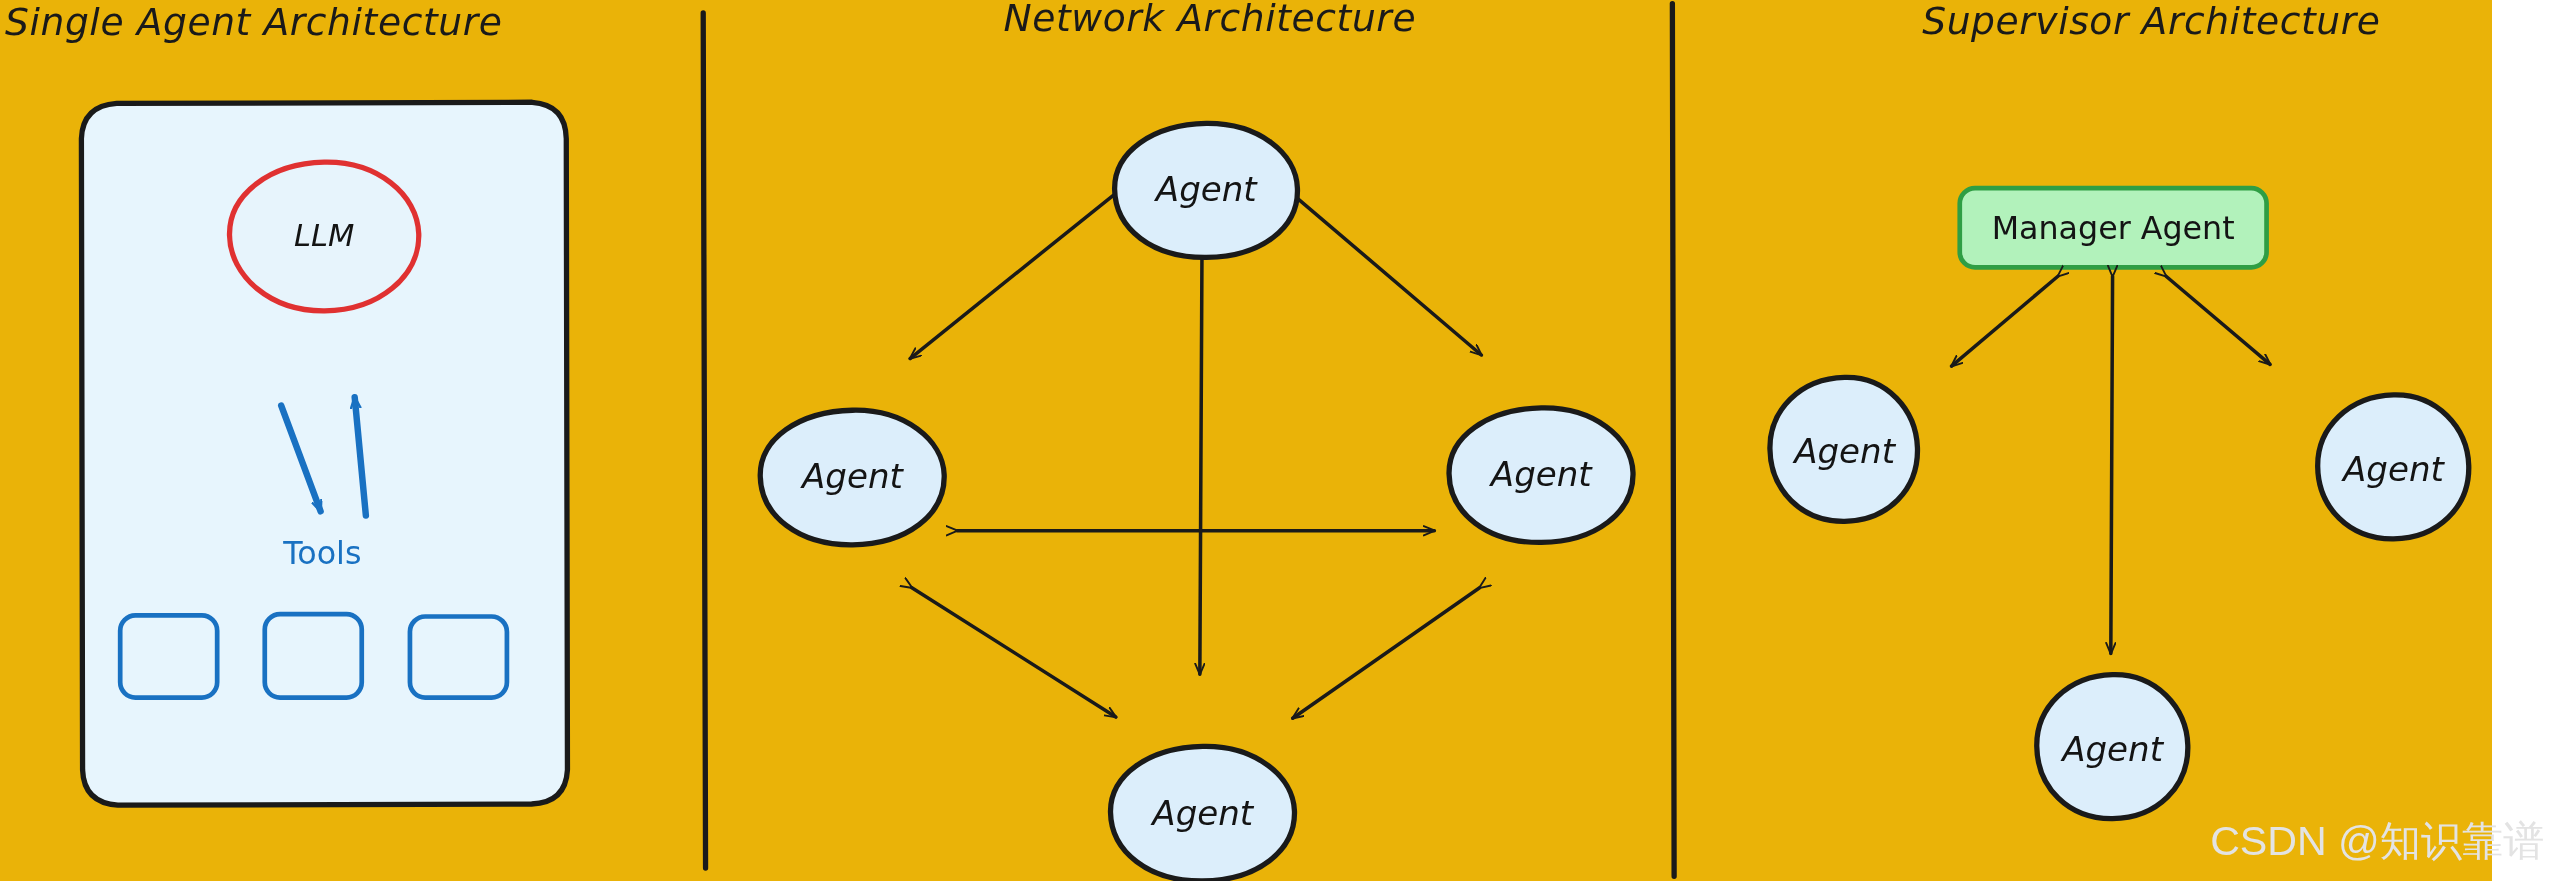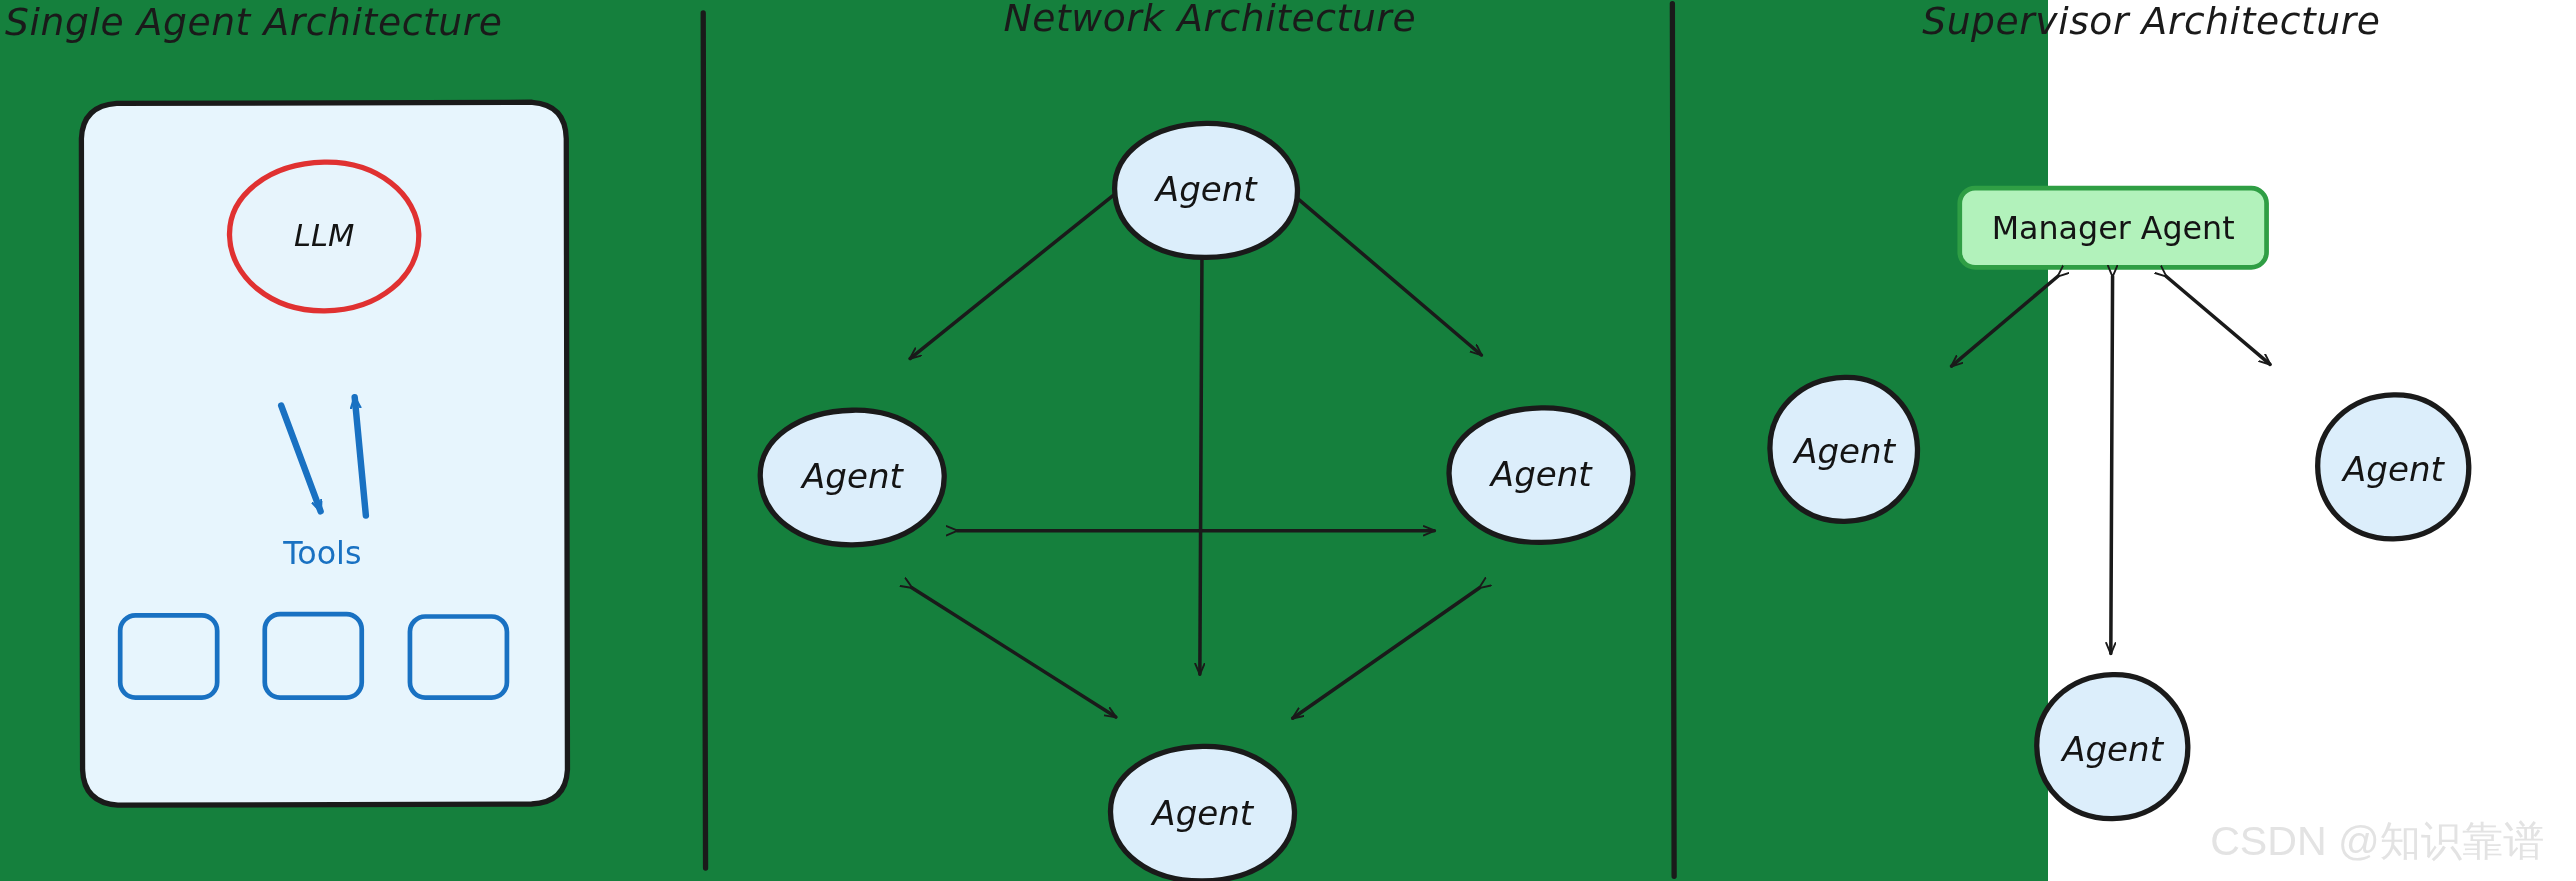--- a/index.html
+++ b/index.html
@@ -1,20 +1,20 @@
 <!DOCTYPE html>
 <html style="font-size:9.4px"><head>
 <meta charset="utf-8">
 <style>
   html,body{margin:0;padding:0;background:#ffffff;}
   body{
     font-family:"DejaVu Sans", sans-serif;
     width:2576px;height:881px;overflow:hidden;position:relative;
   }
-  #stage{position:relative;width:2048px;height:881px;background:#15803d;}
+  #stage{position:relative;width:2492px;height:881px;background:#eab308;}
   svg#scene{position:absolute;inset:0;width:2576px;height:881px;display:block;}
   .hand{font-family:"DejaVu Sans", sans-serif;font-style:italic;font-weight:400;}
   .title-txt{font-size:64px;fill:#1a1a1a;letter-spacing:1px;}
   .node-txt{font-size:58px;fill:#141414;}
   .llm-txt{font-size:52px;fill:#141414;}
   .tools-txt{font-size:54px;fill:#1971c2;font-style:normal;}
   .mgr-txt{font-size:54px;fill:#141414;font-style:normal;}
   .wm{font-family:"Liberation Sans", sans-serif;font-style:normal;font-size:70px;fill:#e3e3e3;}
 </style>
 </head>

